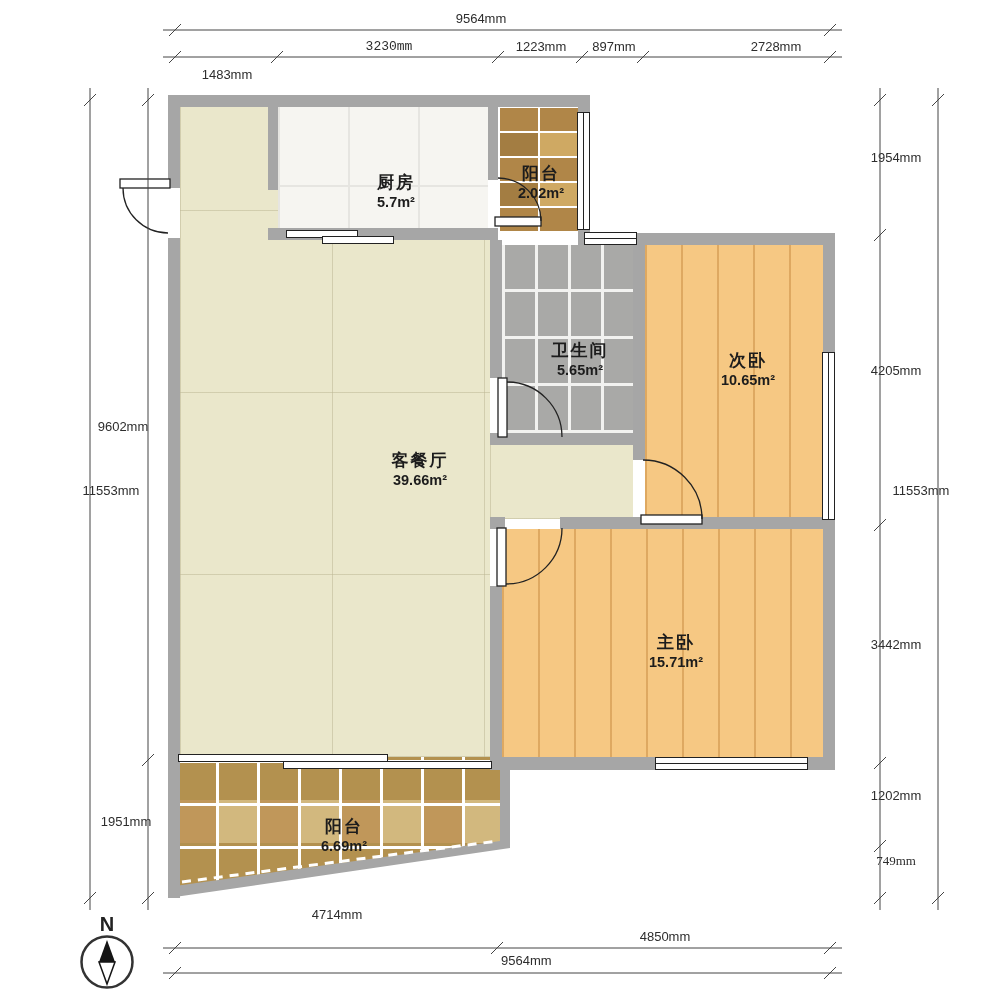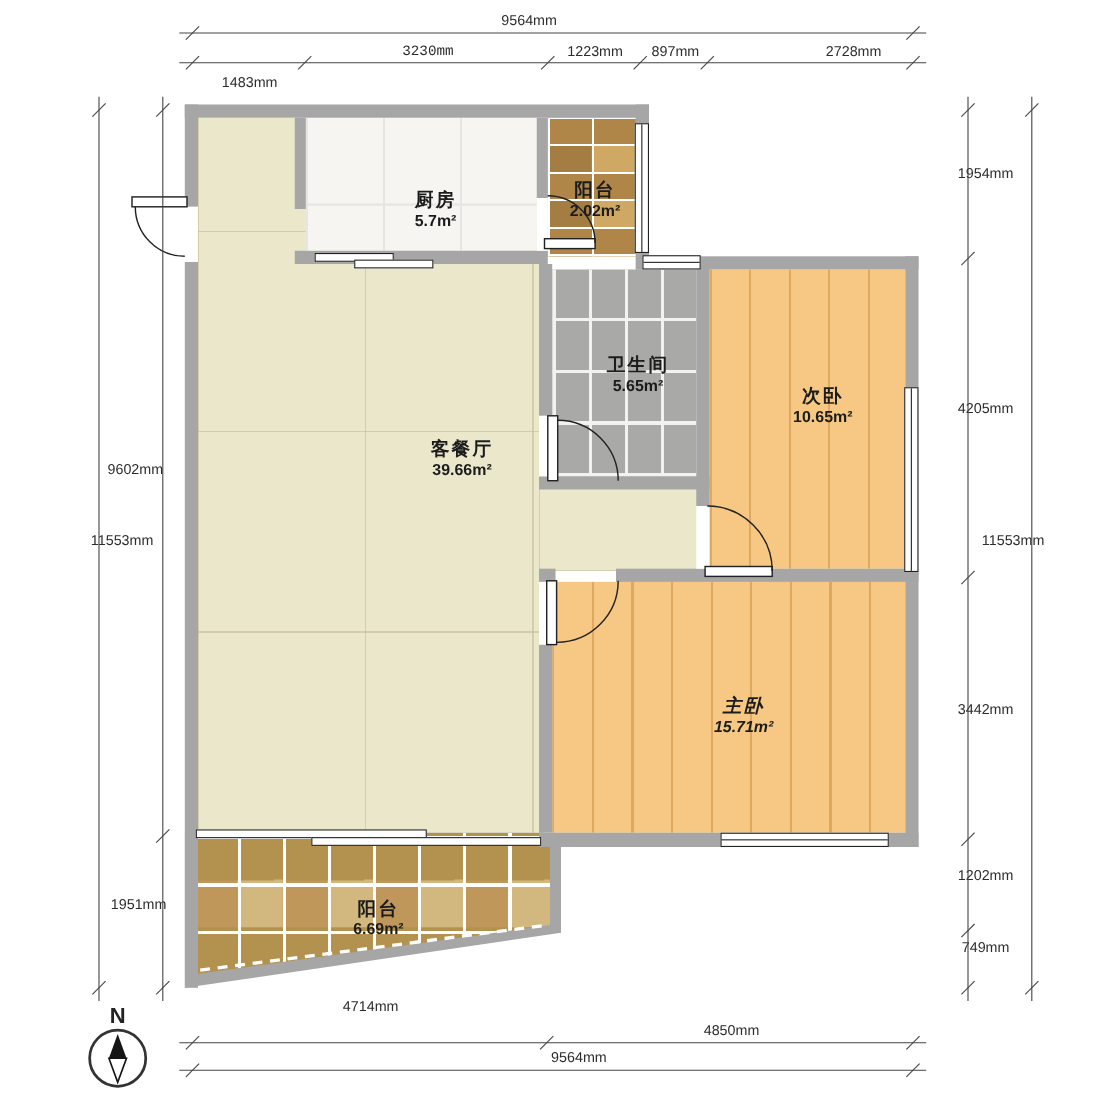--- a/index.html
+++ b/index.html
@@ -194,47 +194,47 @@
 
   <div class="dim" style="left:82px;top:420px;width:80px;">9602mm</div>
   <div class="dim" style="left:70px;top:484px;width:80px;">11553mm</div>
   <div class="dim" style="left:85px;top:815px;width:80px;">1951mm</div>
 
   <div class="dim" style="left:855px;top:151px;width:80px;">1954mm</div>
   <div class="dim" style="left:855px;top:364px;width:80px;">4205mm</div>
   <div class="dim" style="left:880px;top:484px;width:80px;">11553mm</div>
   <div class="dim" style="left:855px;top:638px;width:80px;">3442mm</div>
   <div class="dim" style="left:855px;top:789px;width:80px;">1202mm</div>
-  <div class="dim" style="left:855px;top:854px;width:80px;">749mm</div>
+  <div class="dim" style="left:855px;top:854px;width:80px;font-family:Liberation Serif, serif;">749mm</div>
 
   <div class="dim" style="left:301px;top:908px;width:70px;">4714mm</div>
   <div class="dim" style="left:629px;top:930px;width:70px;">4850mm</div>
   <div class="dim" style="left:500px;top:954px;width:70px;text-align:left;">9564mm</div>
 
   <div class="room-label" style="left:396px;top:190px;">
     <div class="room-name">厨房</div>
     <div class="room-area">5.7m²</div>
   </div>
   <div class="room-label" style="left:541px;top:181px;">
     <div class="room-name">阳台</div>
     <div class="room-area">2.02m²</div>
   </div>
-  <div class="room-label" style="left:580px;top:340px;">
+  <div class="room-label" style="left:580px;top:358px;">
     <div class="room-name">卫生间</div>
     <div class="room-area">5.65m²</div>
   </div>
   <div class="room-label" style="left:748px;top:368px;">
     <div class="room-name">次卧</div>
     <div class="room-area">10.65m²</div>
   </div>
-  <div class="room-label" style="left:420px;top:416px;">
+  <div class="room-label" style="left:420px;top:468px;">
     <div class="room-name">客餐厅</div>
     <div class="room-area">39.66m²</div>
   </div>
-  <div class="room-label" style="left:676px;top:650px;font-style:italic;">
+  <div class="room-label" style="left:676px;top:650px;">
     <div class="room-name">主卧</div>
     <div class="room-area">15.71m²</div>
   </div>
   <div class="room-label" style="left:344px;top:834px;">
     <div class="room-name">阳台</div>
     <div class="room-area">6.69m²</div>
   </div>
 
   <div class="compass">
     <div class="compass-n">N</div>

